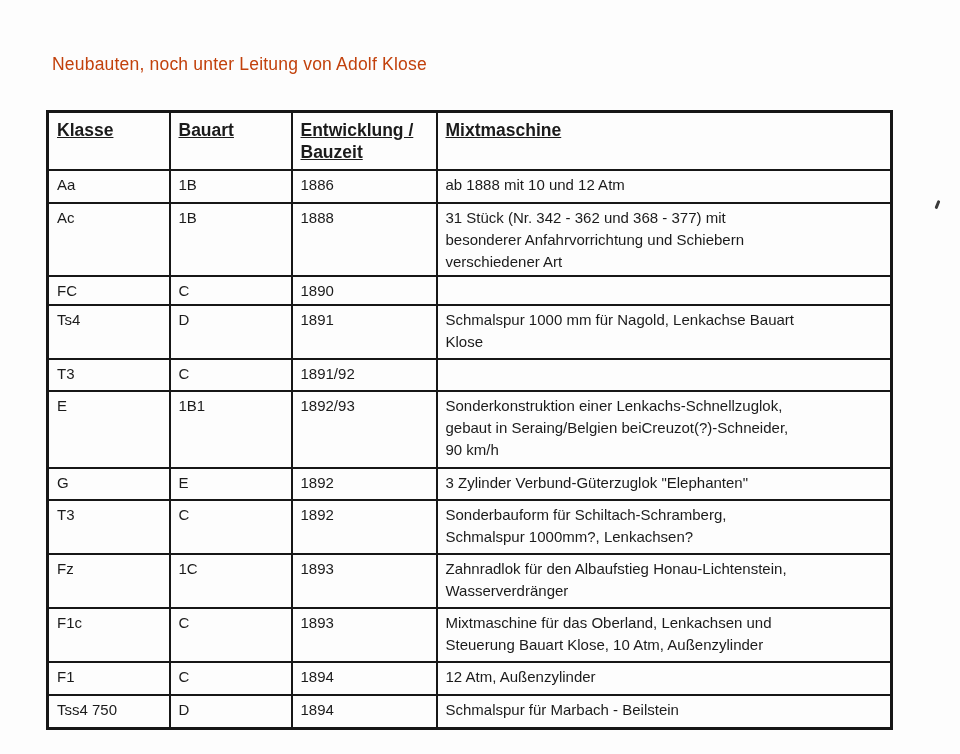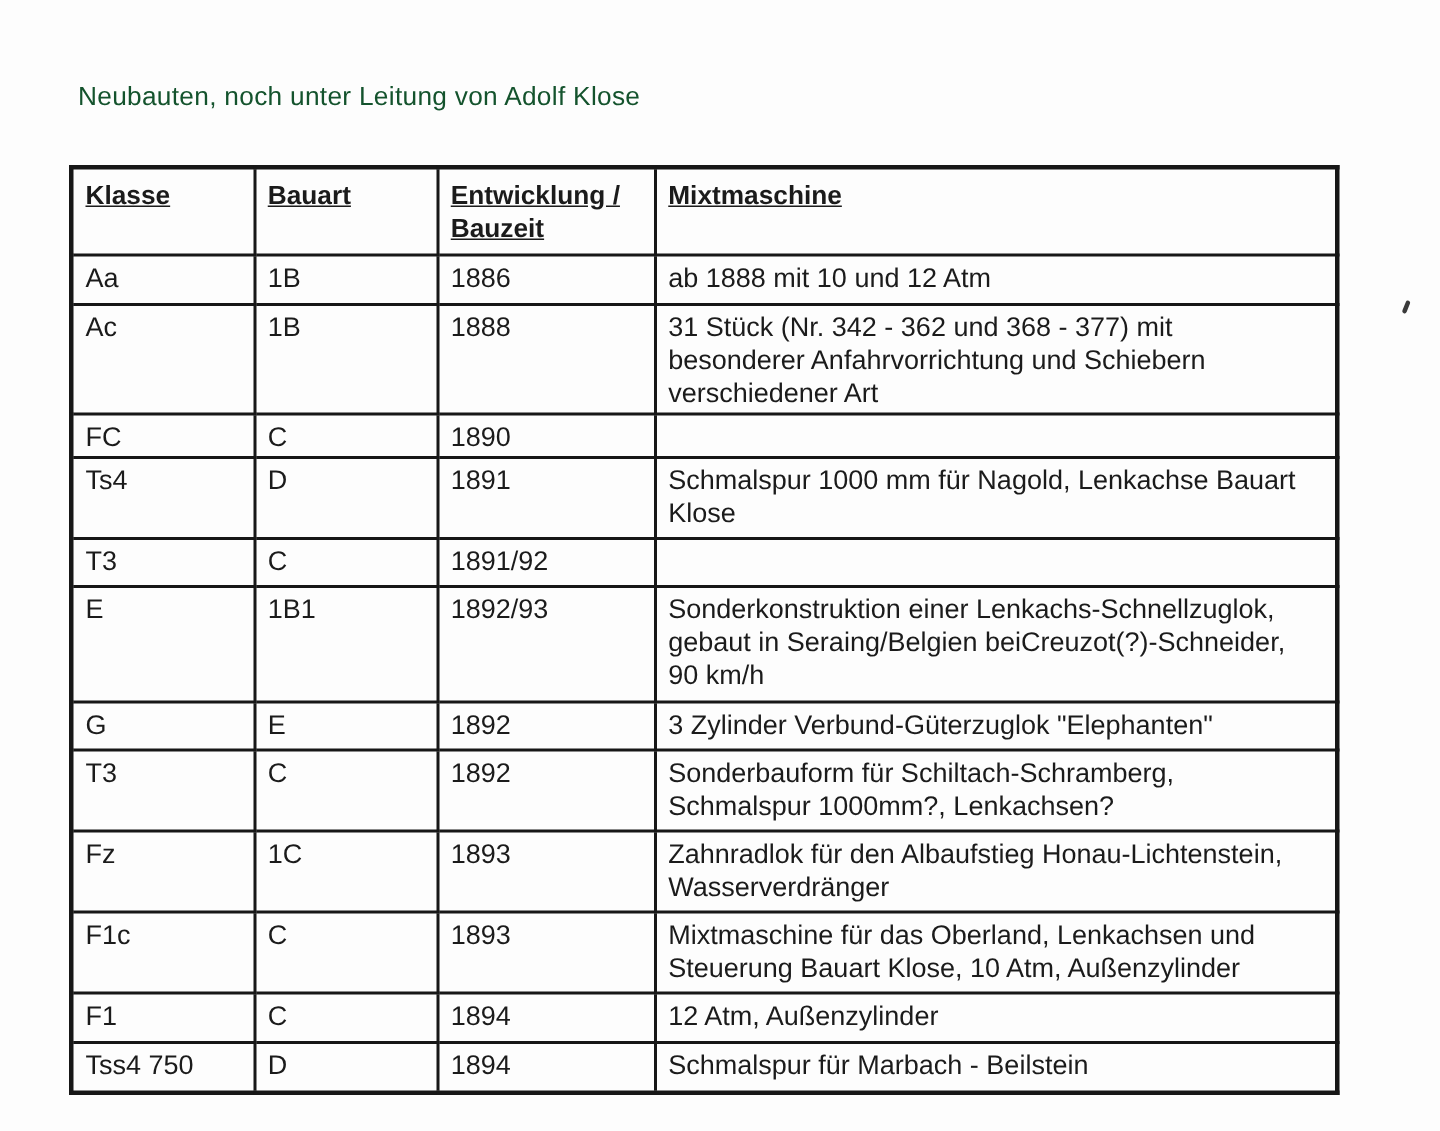--- a/index.html
+++ b/index.html
@@ -15,38 +15,38 @@
     background: #fdfdfd;
     color: #1b1b1b;
     overflow: hidden;
   }
   .doc-title {
     position: absolute;
     left: 52px;
     top: 54px;
     font-size: 17.5px;
     letter-spacing: 0.2px;
-    color: #14532d;
+    color: #c2410c;
   }
   table.loco-table {
     position: absolute;
     left: 46px;
     top: 110px;
     width: 844px;
     border-collapse: collapse;
     table-layout: fixed;
     border: 3px solid #171717;
   }
   table.loco-table th,
   table.loco-table td {
     border: 2px solid #171717;
     vertical-align: top;
     text-align: left;
     padding: 3px 8px 2px 8px;
-    font-size: 18px;
+    font-size: 15px;
     line-height: 22px;
     color: #1b1b1b;
     white-space: pre-line;
     overflow: hidden;
   }
   table.loco-table th {
     font-weight: bold;
     font-size: 17.5px;
     padding-top: 6px;
     text-decoration: underline;

